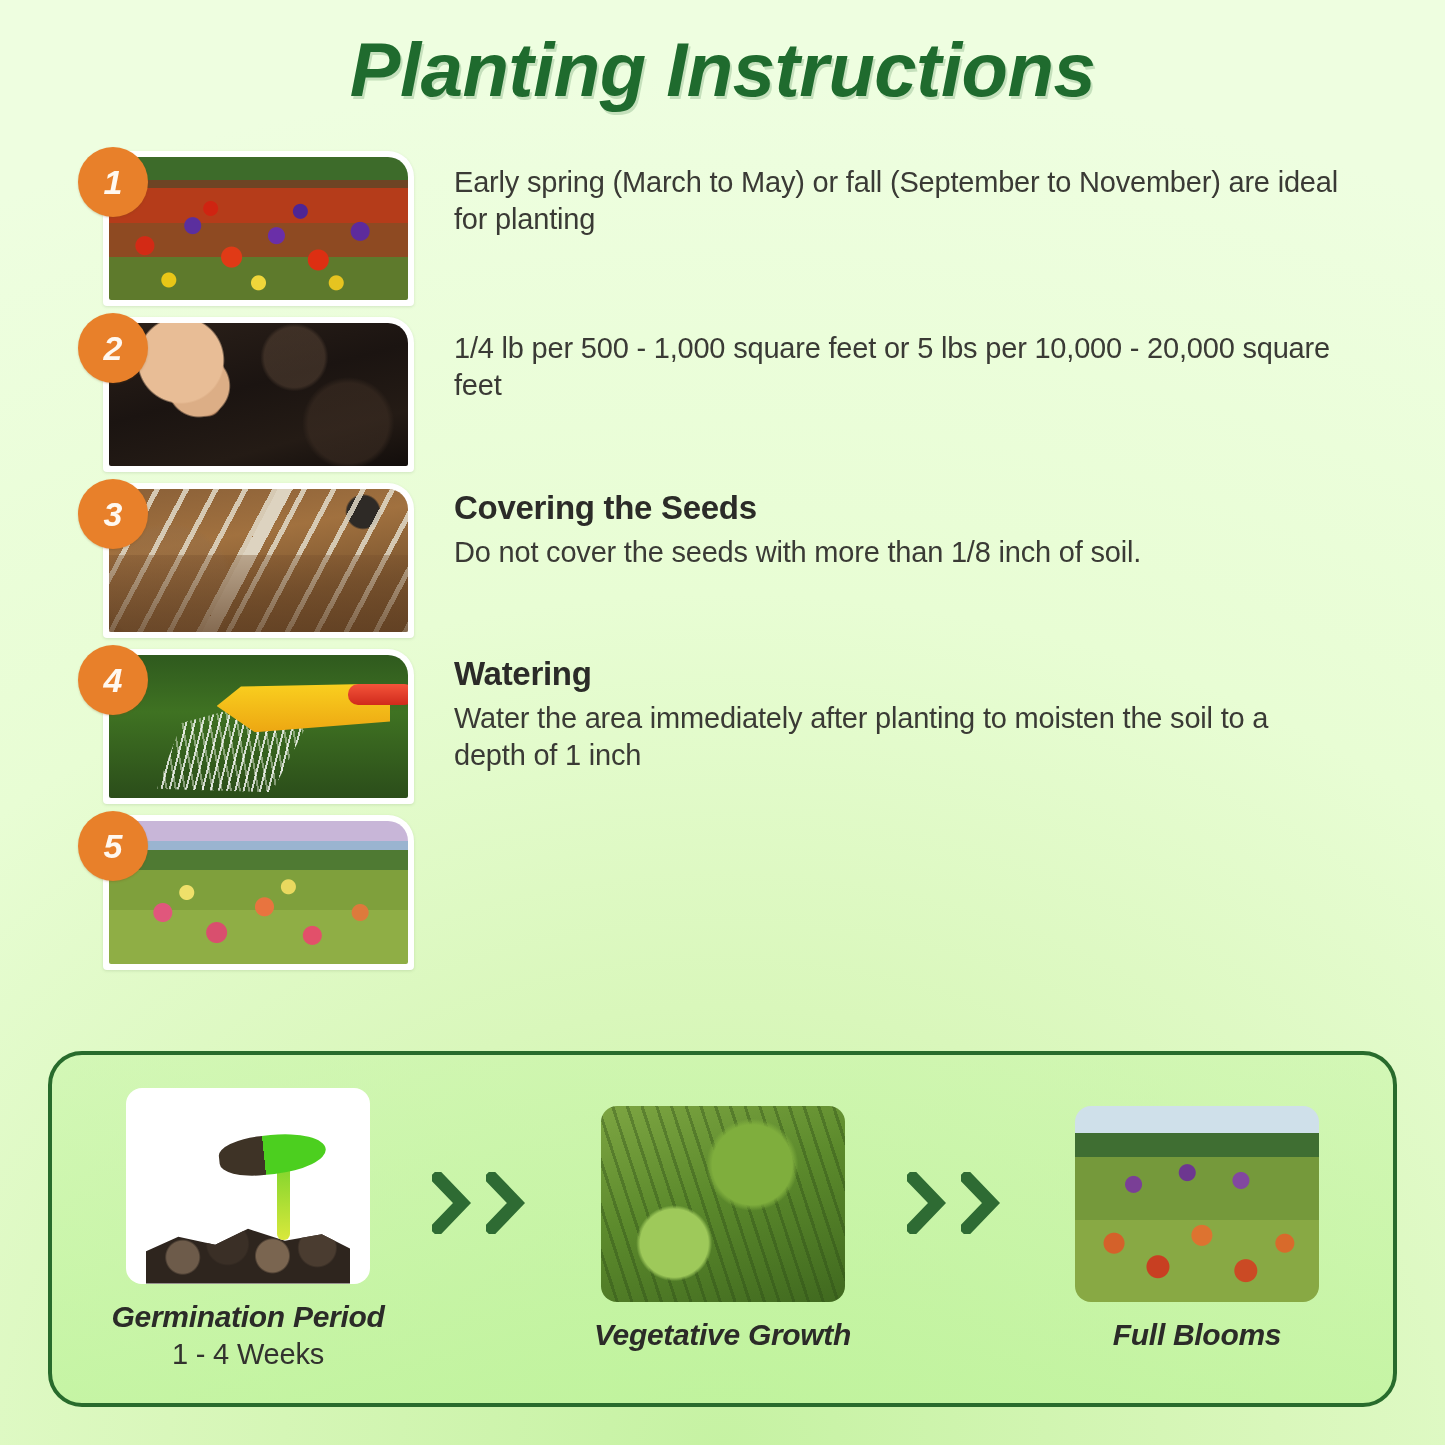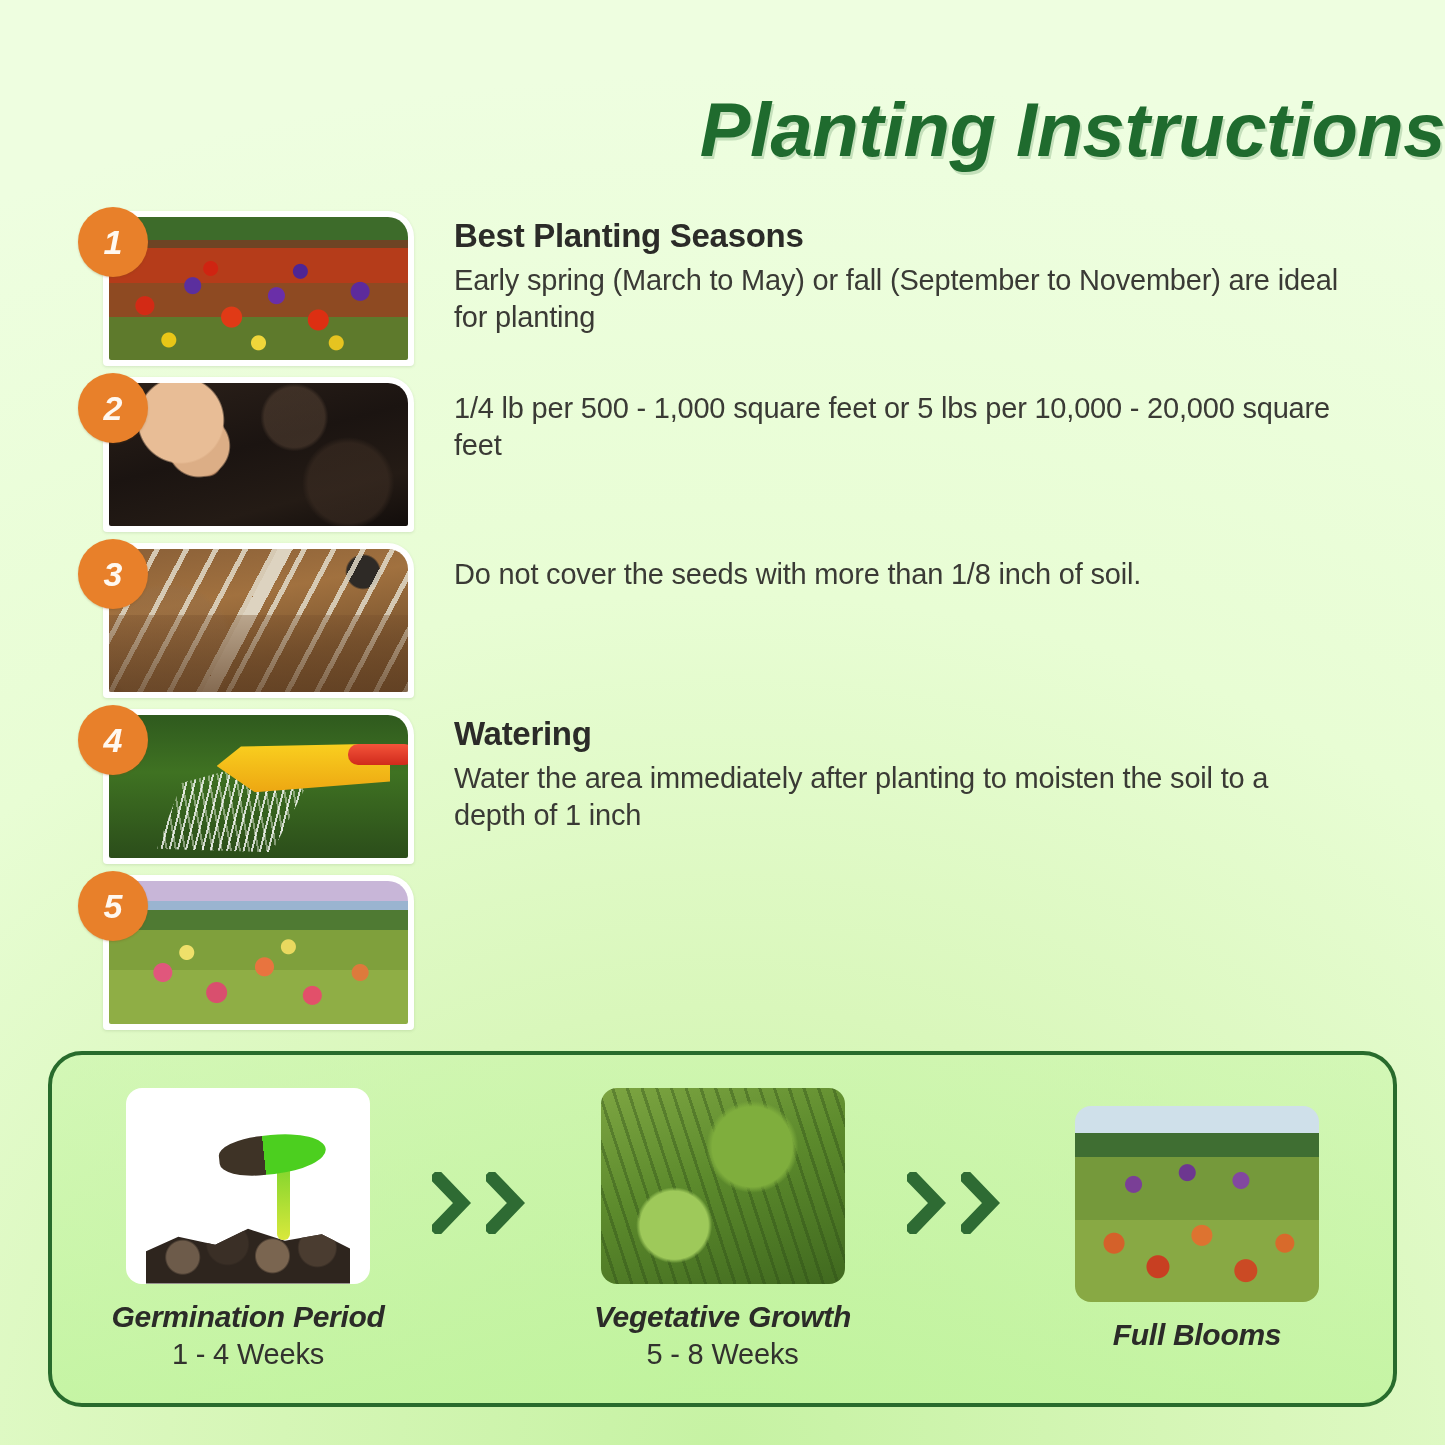--- a/index.html
+++ b/index.html
@@ -15,22 +15,22 @@
     width: 1445px;
     height: 1445px;
     overflow: hidden;
     background:
       radial-gradient(120% 95% at 50% 100%, #c6f2a3 0%, #d9f7bb 32%, #e8fdd4 62%, #eefee0 100%),
       linear-gradient(160deg, #edfedc 0%, #e4fbcf 45%, #d3f5b4 100%);
   }
 
   
   .title-wrap {
-    text-align: right;
-    padding-top: 86px;
+    text-align: center;
+    padding-top: 26px;
   }
   .title {
     font-size: 76px;
     font-weight: 800;
     font-style: italic;
     letter-spacing: -0.5px;
     color: #1f6b2e;
     text-shadow: 2px 3px 0 rgba(120,170,120,0.35);
   }
 
@@ -330,21 +330,20 @@
     <div class="step">
       <div class="thumb-slot">
         <div class="thumb-frame">
           <div class="thumb-img">
             <div class="art art-meadow-red"></div>
           </div>
         </div>
         <div class="badge">1</div>
       </div>
       <div class="step-text">
-        <div class="step-title">Best Planting Seasons</div>
         <div class="step-desc">Early spring (March to May) or fall (September to November) are ideal for planting</div>
       </div>
     </div>
 
     <div class="step">
       <div class="thumb-slot">
         <div class="thumb-frame">
           <div class="thumb-img">
             <div class="art art-soil-dark"></div>
           </div>
@@ -359,20 +358,21 @@
     <div class="step">
       <div class="thumb-slot">
         <div class="thumb-frame">
           <div class="thumb-img">
             <div class="art art-soil-rake"></div>
           </div>
         </div>
         <div class="badge">3</div>
       </div>
       <div class="step-text">
+        <div class="step-title">Covering the Seeds</div>
         <div class="step-desc">Do not cover the seeds with more than 1/8 inch of soil.</div>
       </div>
     </div>
 
     <div class="step">
       <div class="thumb-slot">
         <div class="thumb-frame">
           <div class="thumb-img">
             <div class="art art-water">
               <div class="wc-spray"></div>
@@ -419,21 +419,20 @@
         <path d="M6 6 L30 31 L6 56" fill="none" stroke="#2e6b33" stroke-width="13" stroke-linecap="square"></path>
       </svg>
       <svg width="52" height="62" viewBox="0 0 52 62" aria-hidden="true">
         <path d="M6 6 L30 31 L6 56" fill="none" stroke="#2e6b33" stroke-width="13" stroke-linecap="square"></path>
       </svg>
     </div>
 
     <div class="stage">
       <div class="stage-img art-veg"></div>
       <div class="stage-label">Vegetative Growth</div>
-      <div class="stage-value">5 - 8 Weeks</div>
     </div>
 
     <div class="chev">
       <svg width="52" height="62" viewBox="0 0 52 62" aria-hidden="true">
         <path d="M6 6 L30 31 L6 56" fill="none" stroke="#2e6b33" stroke-width="13" stroke-linecap="square"></path>
       </svg>
       <svg width="52" height="62" viewBox="0 0 52 62" aria-hidden="true">
         <path d="M6 6 L30 31 L6 56" fill="none" stroke="#2e6b33" stroke-width="13" stroke-linecap="square"></path>
       </svg>
     </div>

